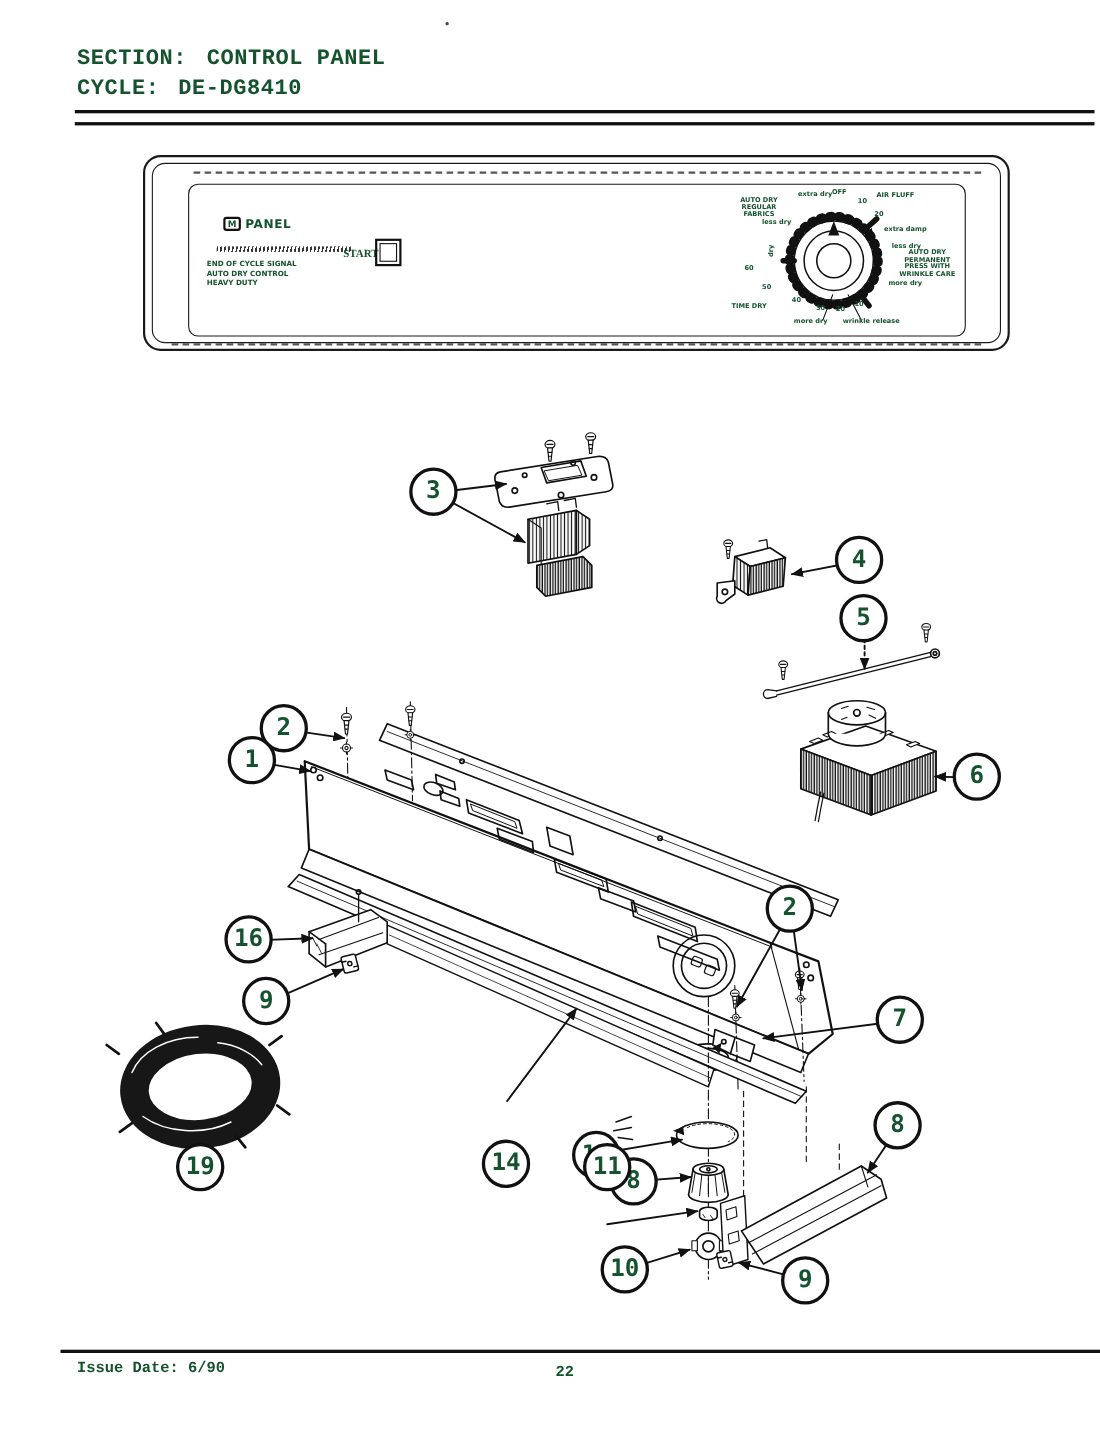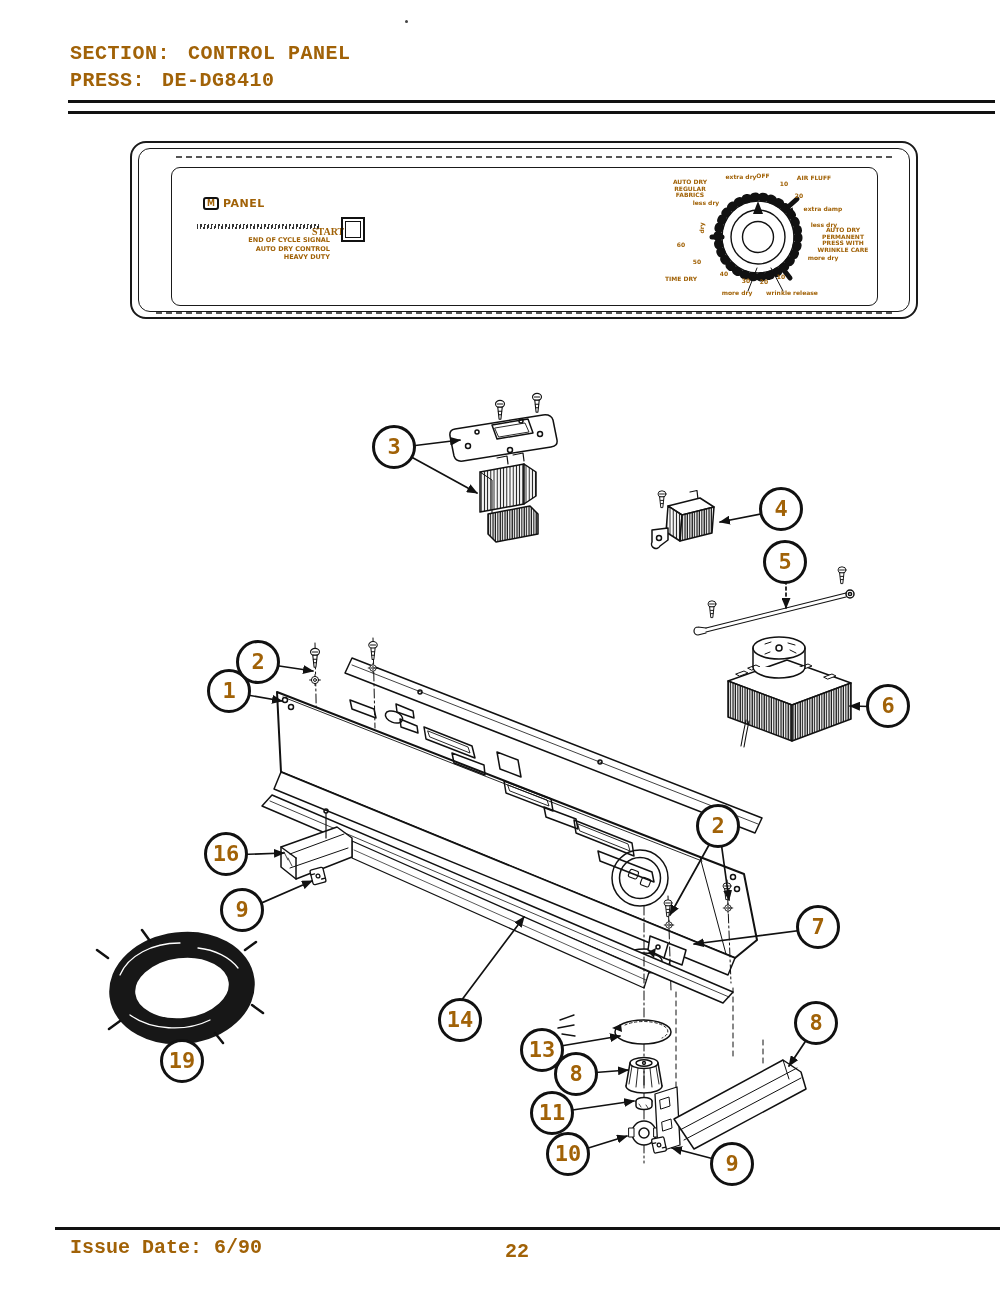--- a/index.html
+++ b/index.html
@@ -1,33 +1,33 @@
 <!DOCTYPE html>
 <html><head>
 <meta charset="utf-8">
 <style>
   *{box-sizing:border-box}
   html,body{margin:0;padding:0;background:#fff}
-  #sheet{position:relative;width:1000px;height:1309px;background:#fff;color:#a16207;
+  #sheet{position:relative;width:1000px;height:1309px;background:#fff;color:#14532d;
          font-family:"Liberation Mono","DejaVu Sans Mono",monospace;overflow:hidden}
   .rule{position:absolute;background:#111}
   .hdr{position:absolute;font-weight:700;font-size:20px;letter-spacing:.5px;white-space:nowrap}
-  .ftr{position:absolute;font-weight:700;font-size:20px;white-space:nowrap}
+  .ftr{position:absolute;font-weight:700;font-size:14px;white-space:nowrap}
   .dot{position:absolute;width:3px;height:3px;background:#444;border-radius:50%}
   
   .pframe{position:absolute;border:2.5px solid #1a1a1a;border-radius:16px}
   .pmid{position:absolute;border:1.5px solid #1a1a1a;border-radius:12px}
   .pface{position:absolute;border:1.5px solid #1a1a1a;border-radius:9px}
   .pdash{position:absolute;border-top:2px dashed #555}
   .logo-box{position:absolute;width:16px;height:13px;border:2px solid #111;border-radius:3px;
             font-size:8px;line-height:9px;text-align:center;font-weight:700;font-family:"DejaVu Sans",sans-serif}
   .brand{position:absolute;font-size:11px;font-weight:700;letter-spacing:.5px;font-family:"DejaVu Sans",sans-serif}
   .hatchbar{position:absolute;width:122px;height:5px;
             background:repeating-linear-gradient(100deg,#333 0 1.5px,#fff 1.5px 3.5px)}
-  .features{position:absolute;width:142px;font-size:6.5px;line-height:8.5px;text-align:right;
+  .features{position:absolute;width:142px;font-size:6.5px;line-height:8.5px;text-align:left;
             font-weight:700;font-family:"DejaVu Sans",sans-serif}
   .start-label{position:absolute;font-size:10px;font-weight:700;font-family:Liberation Serif, serif}
   .start-btn{position:absolute;width:24px;height:25px;border:2px solid #111;padding:2px}
   .start-btn .inner{width:100%;height:100%;border:1px solid #111}
   
   .dl{position:absolute;font-family:"DejaVu Sans",sans-serif;font-size:6px;font-weight:700;
       white-space:nowrap;transform:translate(-50%,-50%);text-align:center;line-height:6.5px;z-index:4}
   .dl.rot{transform:translate(-50%,-50%) rotate(-90deg)}
   
   .co{position:absolute;width:44px;height:44px;border:3px solid #111;border-radius:50%;background:#fff;
@@ -35,21 +35,21 @@
       font-family:"DejaVu Sans Mono",monospace}
   svg.layer{position:absolute;z-index:1}
 </style>
 </head>
 <body>
 
 <div id="sheet">
 
   <div class="hdr" style="left:70px;top:42px">SECTION:</div>
   <div class="hdr" style="left:188px;top:42px">CONTROL PANEL</div>
-  <div class="hdr" style="left:70px;top:69px">PRESS:</div>
+  <div class="hdr" style="left:70px;top:69px">CYCLE:</div>
   <div class="hdr" style="left:162px;top:69px">DE-DG8410</div>
   <div class="rule" style="left:68px;top:100px;width:927px;height:3px"></div>
   <div class="rule" style="left:68px;top:111px;width:927px;height:3px"></div>
   <div class="dot" style="left:405px;top:20px"></div>
 
   <div class="pframe" style="left:130px;top:141px;width:788px;height:178px"></div>
   <div class="pmid" style="left:138px;top:148px;width:772px;height:164px"></div>
   <div class="pdash" style="left:176px;top:156px;width:716px"></div>
   <div class="pface" style="left:171px;top:167px;width:707px;height:139px"></div>
   <div class="pdash" style="left:156px;top:312px;width:736px"></div>
@@ -378,24 +378,24 @@
   <div class="co" style="left:372px;top:425px">3</div>
   <div class="co" style="left:759px;top:487px">4</div>
   <div class="co" style="left:763px;top:540px">5</div>
   <div class="co" style="left:866px;top:684px">6</div>
   <div class="co" style="left:696px;top:804px">2</div>
   <div class="co" style="left:796px;top:905px">7</div>
   <div class="co" style="left:794px;top:1001px">8</div>
   <div class="co" style="left:204px;top:832px">16</div>
   <div class="co" style="left:220px;top:888px">9</div>
   <div class="co" style="left:160px;top:1039px">19</div>
-  <div class="co" style="left:438px;top:998px">14</div>
+  <div class="co" style="left:438px;top:1036px">14</div>
   <div class="co" style="left:520px;top:1028px">13</div>
   <div class="co" style="left:554px;top:1052px">8</div>
-  <div class="co" style="left:530px;top:1091px">11</div>
+  <div class="co" style="left:530px;top:1039px">11</div>
   <div class="co" style="left:546px;top:1132px">10</div>
   <div class="co" style="left:710px;top:1142px">9</div>
 
   <div class="rule" style="left:55px;top:1227px;width:945px;height:3px"></div>
   <div class="ftr" style="left:70px;top:1236px">
     <span>Issue Date:</span>
     <span>6/90</span>
   </div>
   <div class="ftr" style="left:505px;top:1240px">22</div>
 

